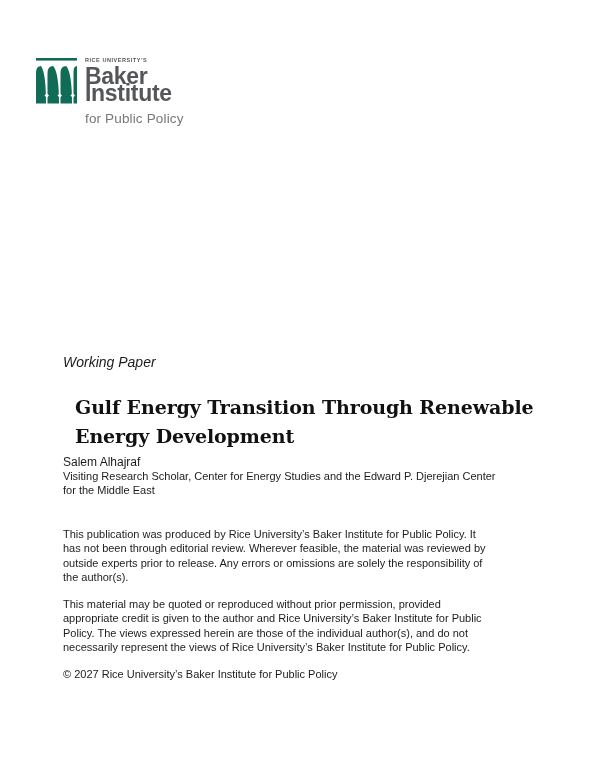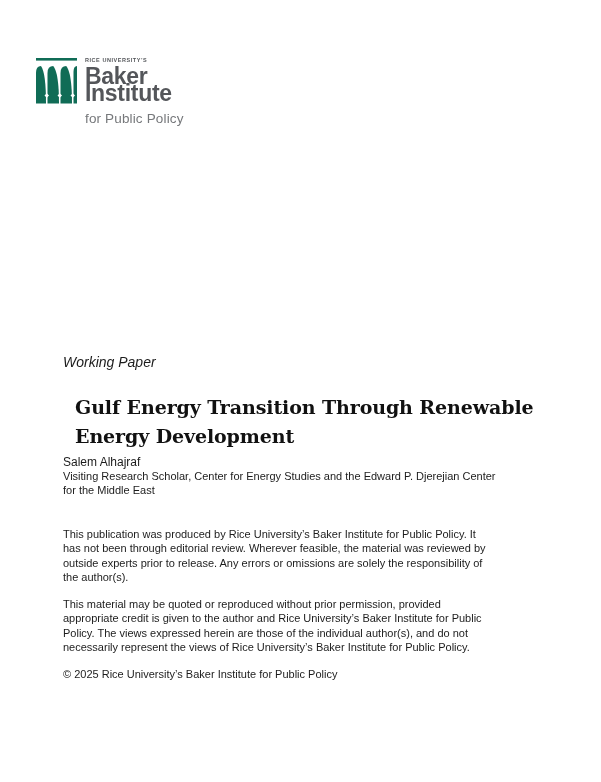--- a/index.html
+++ b/index.html
@@ -160,16 +160,16 @@
 
     <p class="para para-editorial">This publication was produced by Rice University’s Baker Institute for Public Policy. It
 has not been through editorial review. Wherever feasible, the material was reviewed by
 outside experts prior to release. Any errors or omissions are solely the responsibility of
 the author(s).</p>
     <p class="para para-reproduction">This material may be quoted or reproduced without prior permission, provided
 appropriate credit is given to the author and Rice University’s Baker Institute for Public
 Policy. The views expressed herein are those of the individual author(s), and do not
 necessarily represent the views of Rice University’s Baker Institute for Public Policy.</p>
 
-    <div class="copyright">© 2025 Rice University’s Baker Institute for Public Policy</div>
+    <div class="copyright">© 2027 Rice University’s Baker Institute for Public Policy</div>
   </main>
 
 </div>
 
 </body></html>

